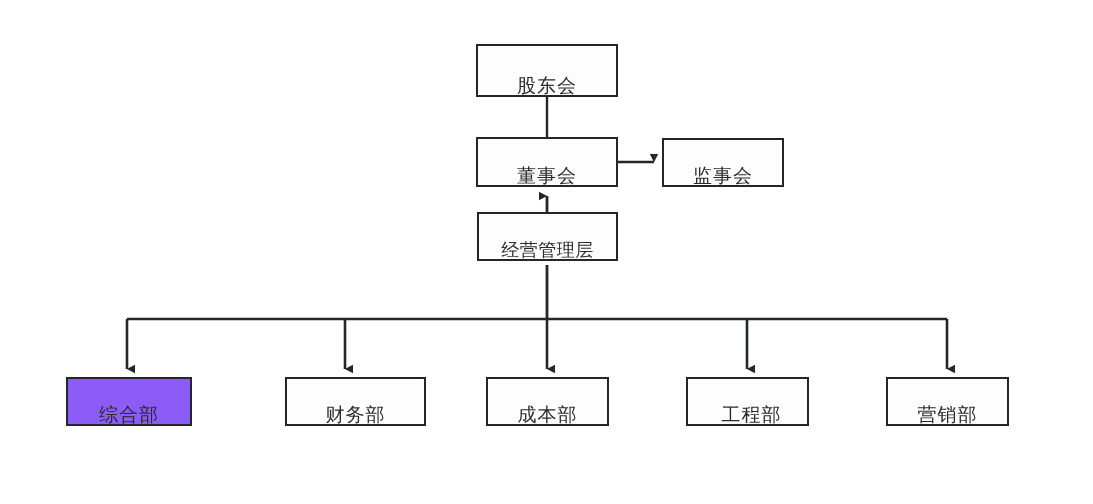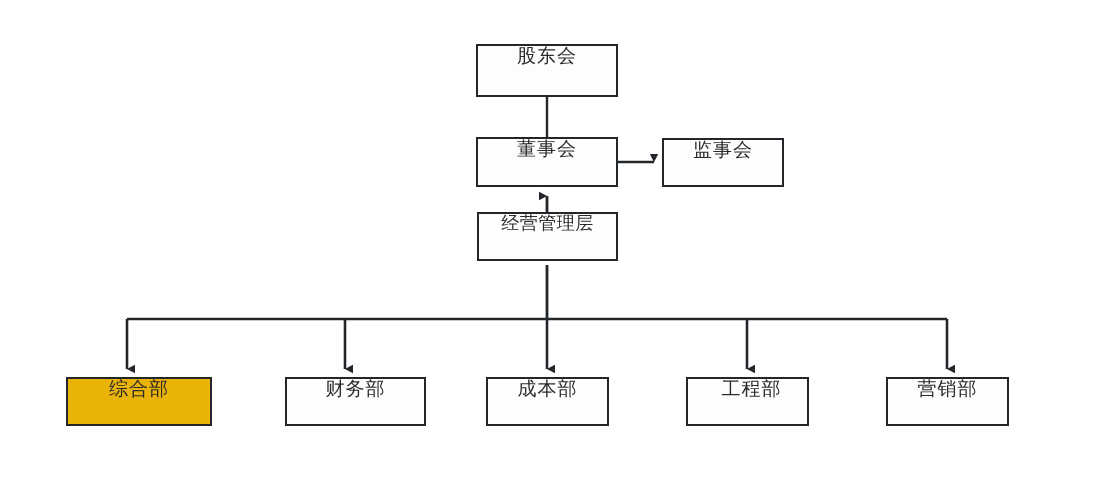--- a/index.html
+++ b/index.html
@@ -23,21 +23,21 @@
     top: 0;
     width: 1093px;
     height: 504px;
   }
   .node {
     position: absolute;
     box-sizing: border-box;
     background: #fdfdfd;
     border: 2px solid #14b8a6;
     display: flex;
-    align-items: flex-start;
+    align-items: flex-end;
     justify-content: center;
     z-index: 2;
   }
   .node-label {
     font-size: 19px;
     color: #2b2b2b;
     letter-spacing: 1px;
     line-height: 1;
     white-space: nowrap;
   }
@@ -90,21 +90,21 @@
   </div>
 
   <div class="node" style="left: 662px; top: 138px; width: 122px; height: 49px; background: rgb(253, 253, 253); border-color: rgb(35, 38, 43);">
     <span class="node-label">监事会</span>
   </div>
 
   <div class="node" style="left: 477px; top: 212px; width: 141px; height: 49px; background: rgb(253, 253, 253); border-color: rgb(35, 38, 43);">
     <span class="node-label compact">经营管理层</span>
   </div>
 
-  <div class="node" style="left: 66px; top: 377px; width: 146px; height: 49px; background: #eab308; border-color: rgb(35, 38, 43); font-family: Liberation Serif, serif;">
+  <div class="node" style="left: 66px; top: 377px; width: 126px; height: 49px; background: #8b5cf6; border-color: rgb(35, 38, 43); font-family: Liberation Serif, serif;">
     <span class="node-label">综合部</span>
   </div>
 
   <div class="node" style="left: 285px; top: 377px; width: 141px; height: 49px; background: rgb(253, 253, 253); border-color: rgb(35, 38, 43);">
     <span class="node-label">财务部</span>
   </div>
 
   <div class="node" style="left: 486px; top: 377px; width: 123px; height: 49px; background: rgb(253, 253, 253); border-color: rgb(35, 38, 43);">
     <span class="node-label">成本部</span>
   </div>

